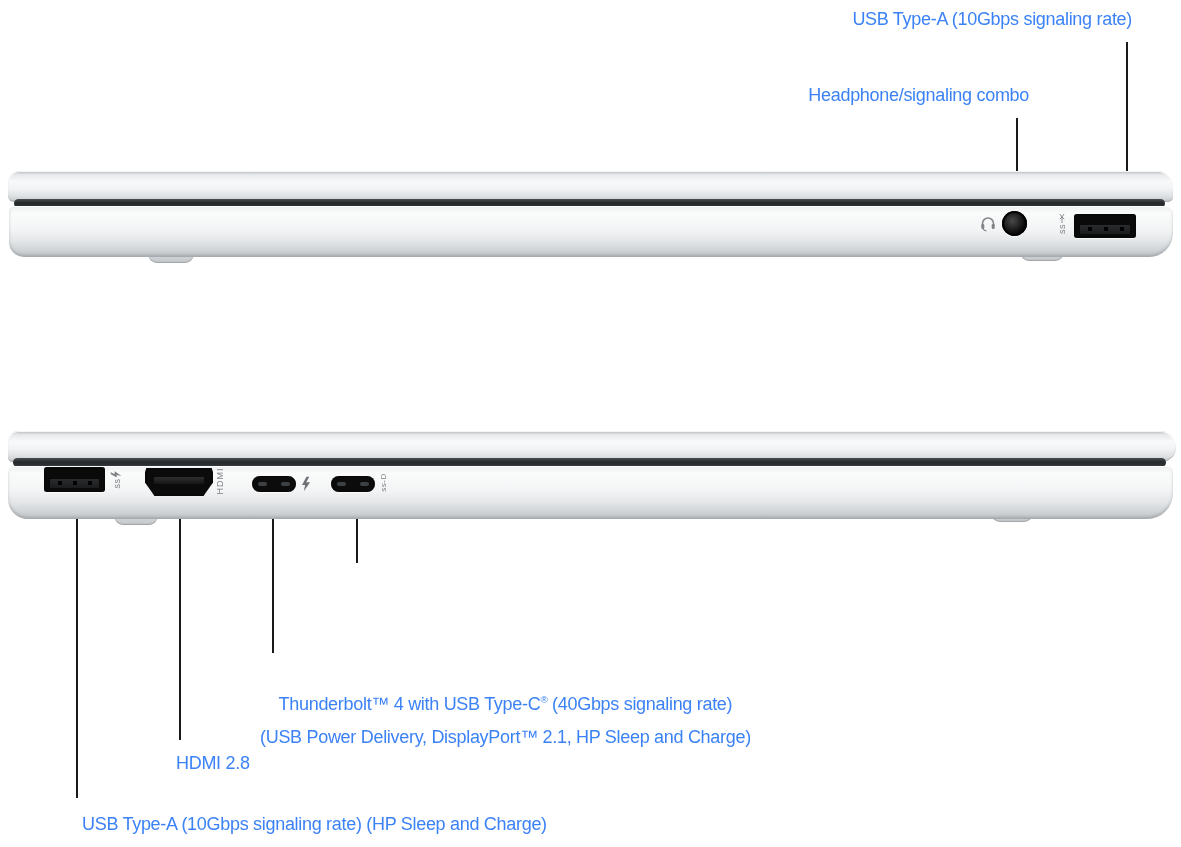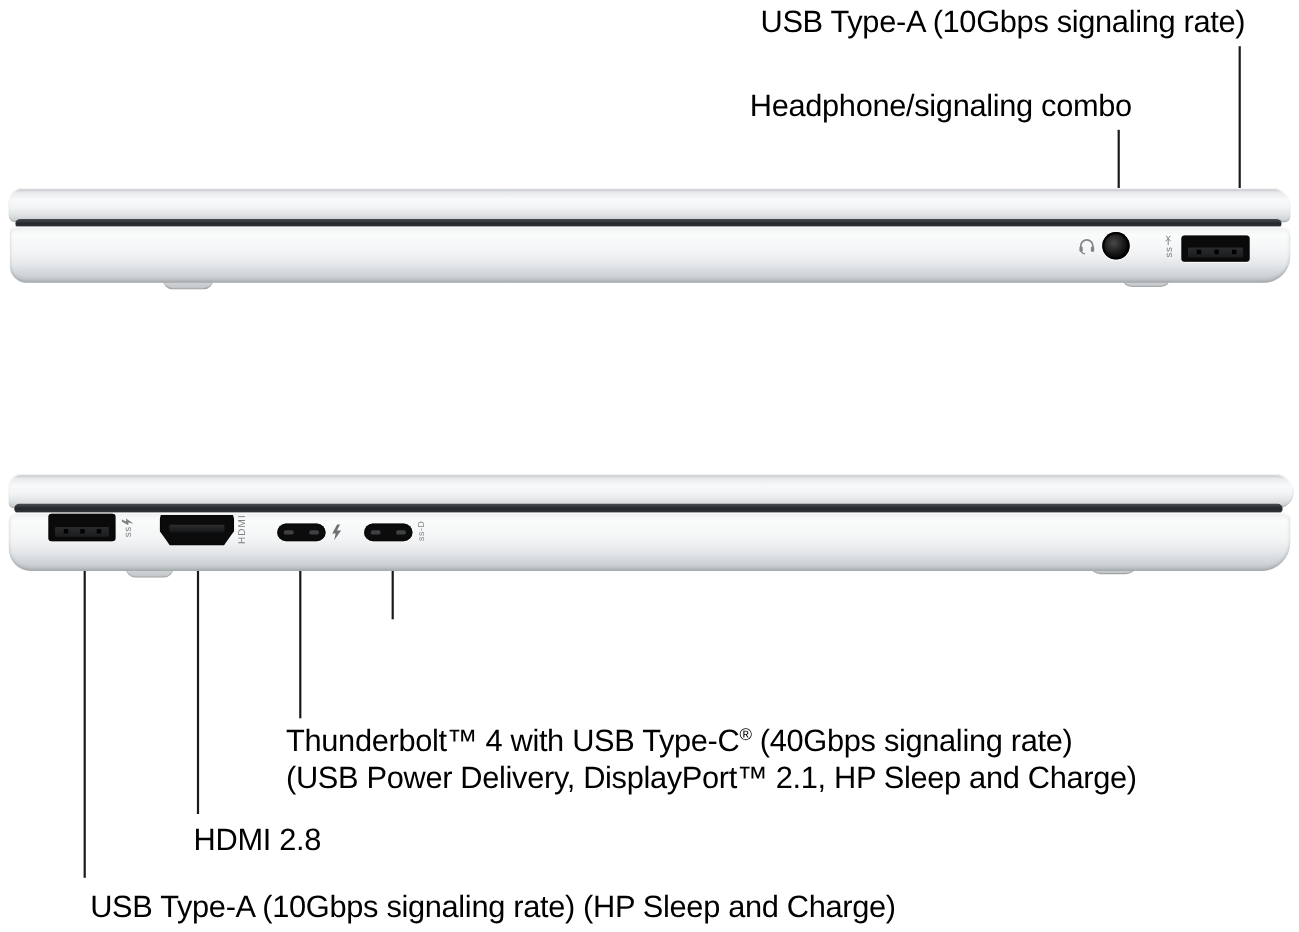--- a/index.html
+++ b/index.html
@@ -9,25 +9,25 @@
     height: 847px;
     background: #ffffff;
     overflow: hidden;
     font-family: "Liberation Sans", sans-serif;
     color: #1a1a1a;
   }
 
   
   .callout-text {
     position: absolute;
-    font-size: 28px;
+    font-size: 18px;
     line-height: 33px;
     letter-spacing: -0.3px;
     white-space: nowrap;
-    color: #000000;
+    color: #3b82f6;
   }
   .callout-text.right-align { text-align: right; }
   .callout-text sup { font-size: 55%; vertical-align: super; line-height: 0; }
 
   
   .callout-line {
     position: absolute;
     width: 2px;
     background: #1a1a1a;
   }
@@ -224,21 +224,21 @@
       <span>ss-D</span>
     </div>
   </div>
 
   <div class="callout-line" style="left:76px;  top:518px; height:280px;"></div>
   <div class="callout-line" style="left:179px; top:518px; height:222px;"></div>
   <div class="callout-line" style="left:272px; top:518px; height:135px;"></div>
   <div class="callout-line" style="left:356px; top:518px; height:45px;"></div>
 
 
-  <div class="callout-text" style="left:260px; top:657px;">
+  <div class="callout-text" style="left:260px; top:688px;text-align:center;">
     <div>Thunderbolt™ 4 with USB Type-C<sup>®</sup> (40Gbps signaling rate)</div>
     <div>(USB Power Delivery, DisplayPort™ 2.1, HP Sleep and Charge)</div>
   </div>
 
   <div class="callout-text" style="left:176px; top:747px;">
     <div>HDMI 2.8</div>
   </div>
 
   <div class="callout-text" style="left:82px; top:808px;">
     <div>USB Type-A (10Gbps signaling rate) (HP Sleep and Charge)</div>

